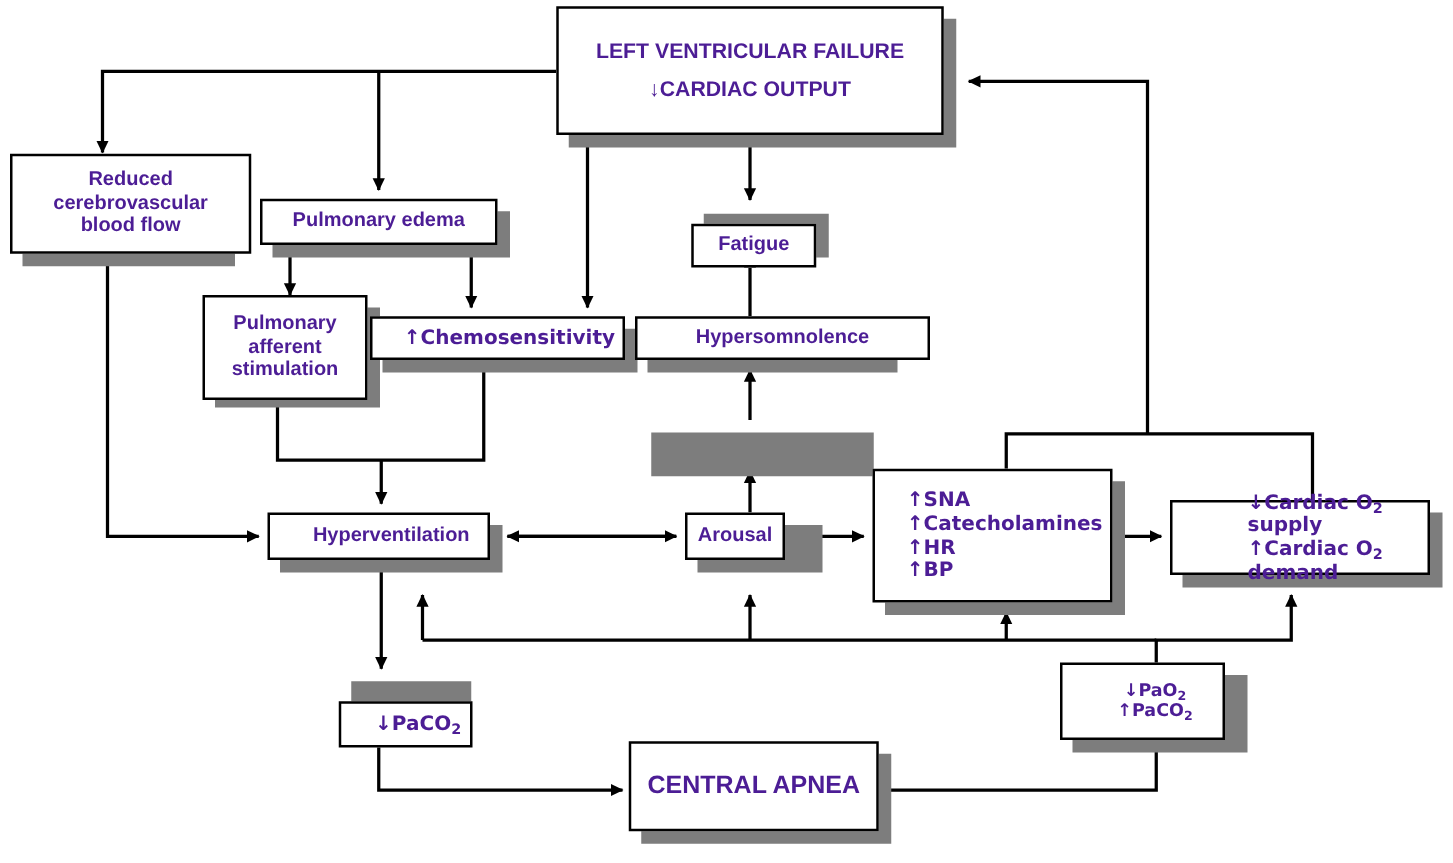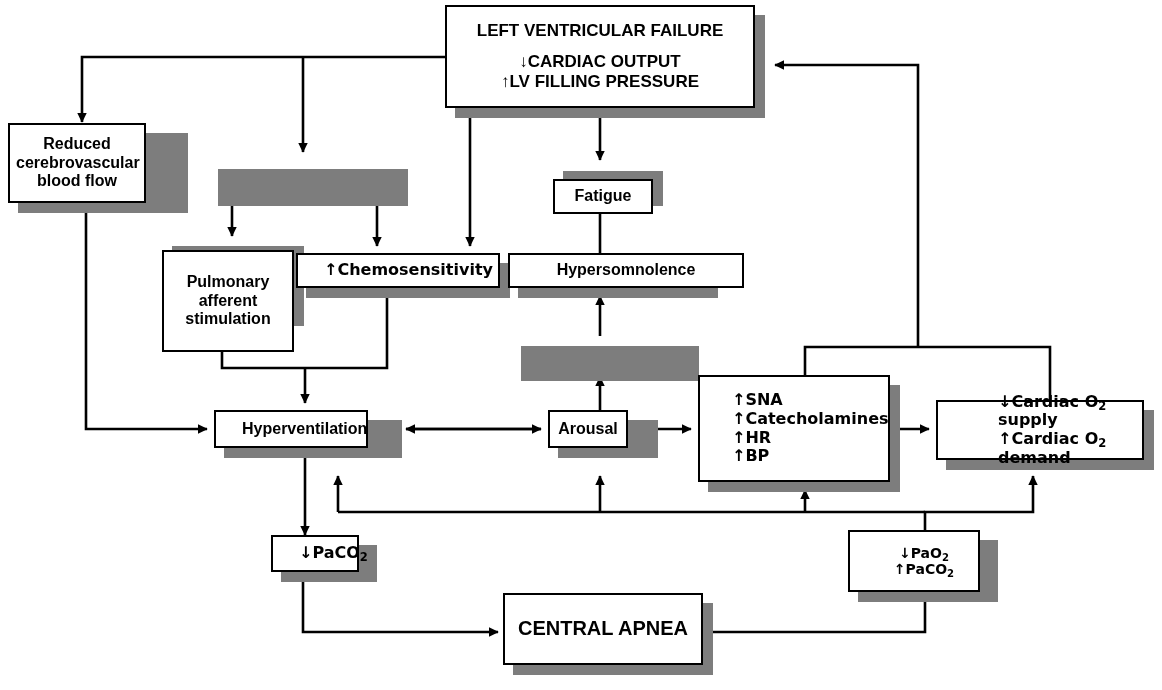--- a/index.html
+++ b/index.html
@@ -5,22 +5,22 @@
   html,body{margin:0;padding:0;background:#ffffff;}
   body{
     width:1162px;height:690px;position:relative;overflow:hidden;
     font-family:"Liberation Sans","DejaVu Sans",sans-serif;
   }
   #stage{position:absolute;left:0;top:0;width:1162px;height:690px;}
   svg#wires{position:absolute;left:0;top:0;width:1162px;height:690px;}
   .node{
     position:absolute;box-sizing:border-box;
     background:#ffffff;border:2px solid #000000;
-    display:flex;align-items:center;justify-content:flex-start;
-    font-weight:bold;color:#000000;line-height:1.16;
+    display:flex;align-items:center;justify-content:flex-end;
+    font-weight:bold;color:#4c1d95;line-height:1.16;
     text-align:center;z-index:5;
   }
   .node .inner{width:100%;padding:0 6px;box-sizing:border-box;}
   .node.left .inner{text-align:left;padding-left:12px;}
   .shadow{
     position:absolute;background:#7d7d7d;z-index:2;
   }
   .ln1{display:block;}
   sub{font-size:0.72em;vertical-align:baseline;position:relative;top:0.28em;}
   .ar{font-family:"DejaVu Sans",sans-serif;font-weight:bold;margin-left:20px;}
@@ -99,55 +99,57 @@
   <div class="shadow" style="left:946px;top:410px;width:208px;height:60px;"></div>
   <div class="shadow" style="left:281px;top:545px;width:96px;height:37px;"></div>
   <div class="shadow" style="left:858px;top:540px;width:140px;height:62px;"></div>
   <div class="shadow" style="left:513px;top:603px;width:200px;height:72px;"></div>
 
   <div class="node" style="left:445px;top:5px;width:310px;height:103px;font-size:17px;">
     <div class="inner">
       <span class="ln1">LEFT VENTRICULAR FAILURE</span>
       <span class="ln1" style="height:11px;">&nbsp;</span>
       <span class="ln1">↓CARDIAC OUTPUT</span>
-      <span class="ln1">↑LV FILLING PRESSURE</span>
     </div>
   </div>
 
-  <div class="node" style="left:8px;top:123px;width:138px;height:80px;font-size:16px;">
+  <div class="node" style="left:8px;top:123px;width:193px;height:80px;font-size:16px;">
     <div class="inner">
       <span class="ln1">Reduced</span>
       <span class="ln1">cerebrovascular</span>
       <span class="ln1">blood flow</span>
     </div>
   </div>
 
+  <div class="node" style="left:208px;top:159px;width:190px;height:37px;font-size:16px;">
+    <div class="inner">Pulmonary edema</div>
+  </div>
 
-  <div class="node" style="left:162px;top:250px;width:132px;height:102px;font-size:16px;">
+  <div class="node" style="left:162px;top:236px;width:132px;height:84px;font-size:16px;">
     <div class="inner">
       <span class="ln1">Pulmonary</span>
       <span class="ln1">afferent</span>
       <span class="ln1">stimulation</span>
     </div>
   </div>
 
   <div class="node" style="left:296px;top:253px;width:204px;height:35px;font-size:16px;">
     <div class="inner ar">↑Chemosensitivity</div>
   </div>
 
   <div class="node" style="left:508px;top:253px;width:236px;height:35px;font-size:16px;">
     <div class="inner">Hypersomnolence</div>
   </div>
 
   <div class="node" style="left:553px;top:161px;width:100px;height:35px;font-size:16px;margin-top:18px;">
     <div class="inner">Fatigue</div>
   </div>
 
 
-  <div class="node" style="left:214px;top:410px;width:154px;height:38px;font-size:16px;padding-left:20px;">
+  <div class="node" style="left:214px;top:410px;width:178px;height:38px;font-size:16px;padding-left:20px;">
     <div class="inner">Hyperventilation</div>
   </div>
 
   <div class="node" style="left:548px;top:410px;width:80px;height:38px;font-size:16px;">
     <div class="inner">Arousal</div>
   </div>
 
   <div class="node left" style="left:698px;top:375px;width:192px;height:107px;font-size:16px;">
     <div class="inner ar">
       <span class="ln1">↑SNA</span>
@@ -157,21 +159,21 @@
     </div>
   </div>
 
   <div class="node left" style="left:936px;top:400px;width:208px;height:60px;font-size:16px;padding-left:28px;">
     <div class="inner ar">
       <span class="ln1"><span>↓Cardiac O</span><sub>2</sub><span> supply</span></span>
       <span class="ln1"><span>↑Cardiac O</span><sub>2</sub><span> demand</span></span>
     </div>
   </div>
 
-  <div class="node" style="left:271px;top:535px;width:88px;height:37px;font-size:16px;">
+  <div class="node" style="left:271px;top:561px;width:107px;height:37px;font-size:16px;">
     <div class="inner ar"><span>↓PaCO</span><sub>2</sub><span></span></div>
   </div>
 
   <div class="node" style="left:848px;top:530px;width:132px;height:62px;font-size:14px;">
     <div class="inner ar">
       <span class="ln1"><span>↓PaO</span><sub>2</sub><span></span></span>
       <span class="ln1"><span>↑PaCO</span><sub>2</sub><span></span></span>
     </div>
   </div>
 

